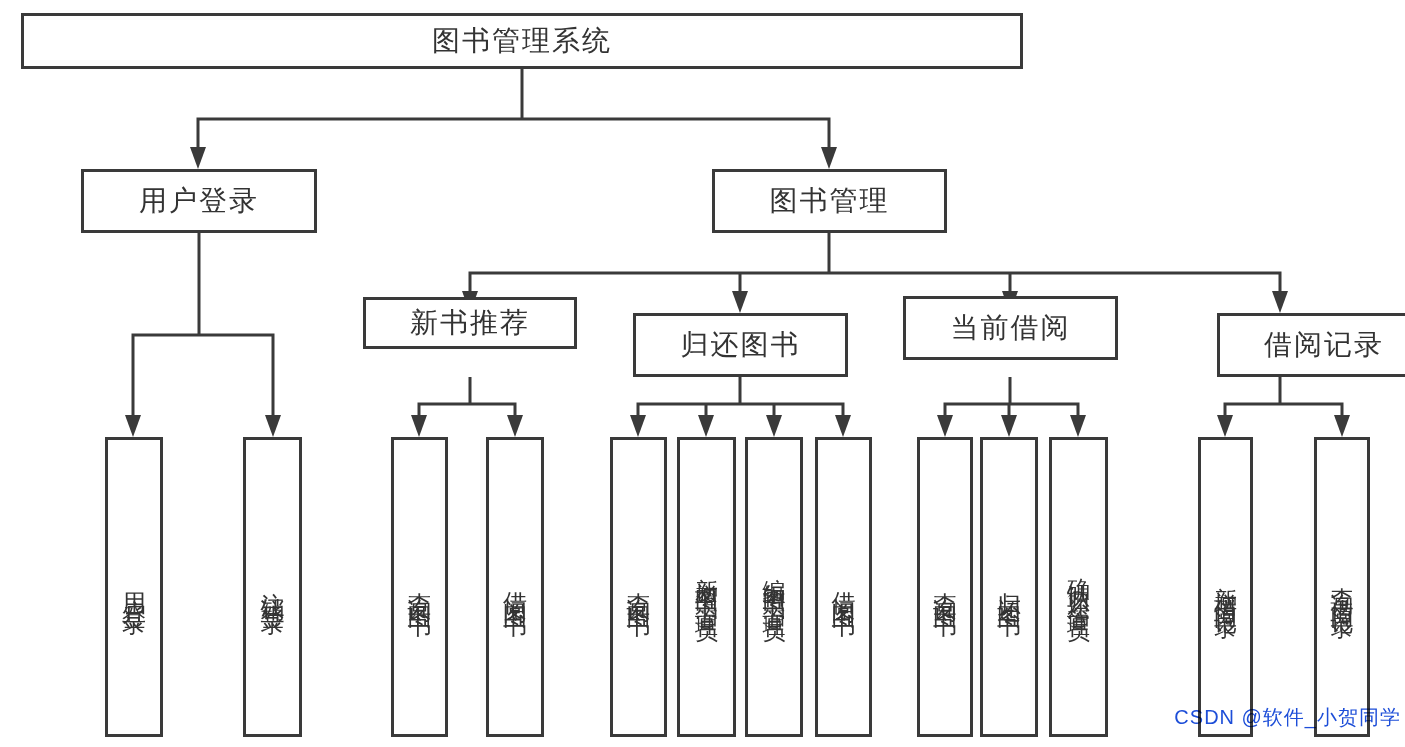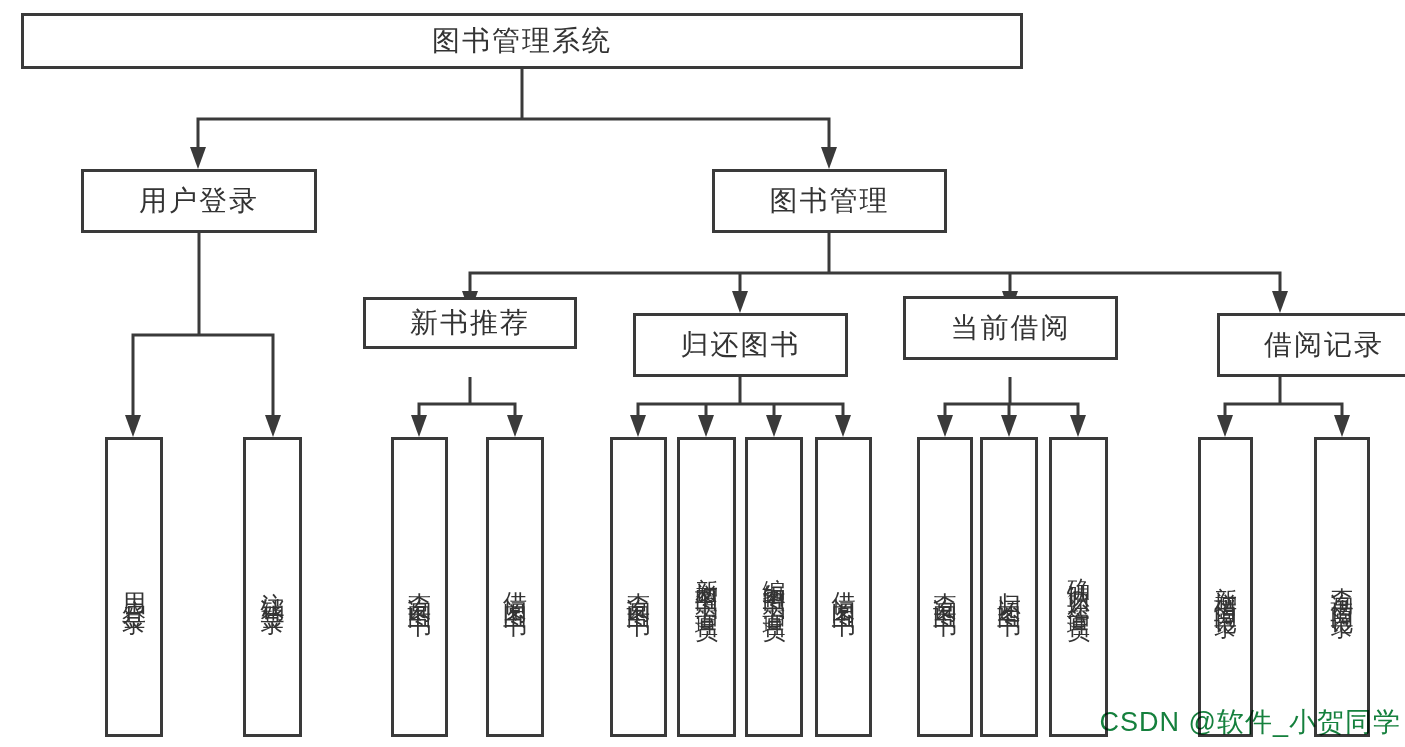--- a/index.html
+++ b/index.html
@@ -47,23 +47,23 @@
     letter-spacing: 7px;
     line-height: 1;
   }
   .vert.long {
     font-size: 23px;
     letter-spacing: 6px;
   }
   .watermark {
     position: absolute;
     right: 4px;
-    bottom: 7px;
-    font-size: 27px;
-    color: #15803d;
+    bottom: 16px;
+    font-size: 20px;
+    color: #1d4ed8;
     letter-spacing: 1px;
     mix-blend-mode: multiply;
     z-index: 10;
     white-space: nowrap;
   }
 </style>
 </head>
 <body>
 
 <div class="stage">

